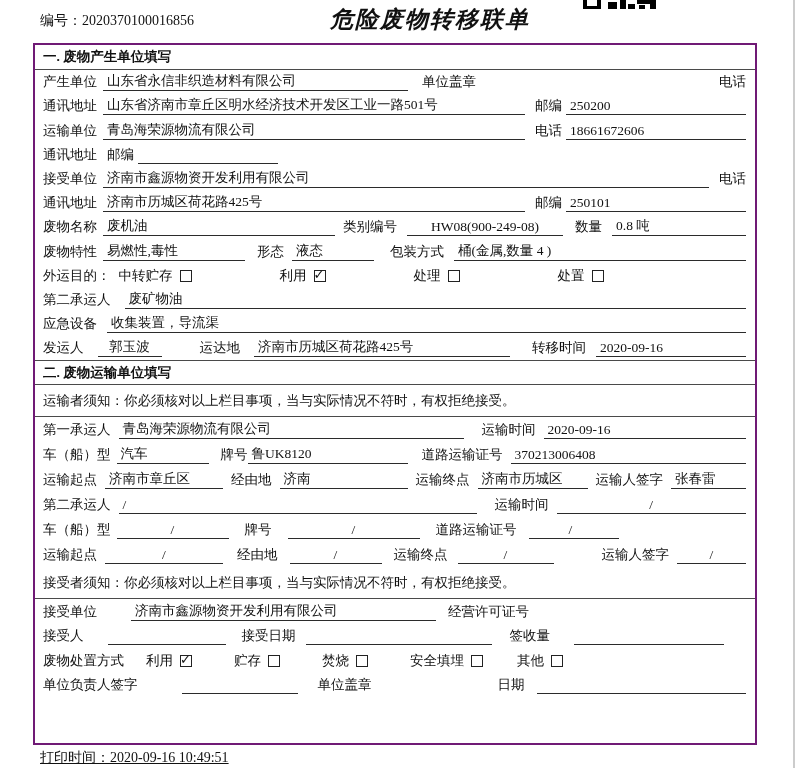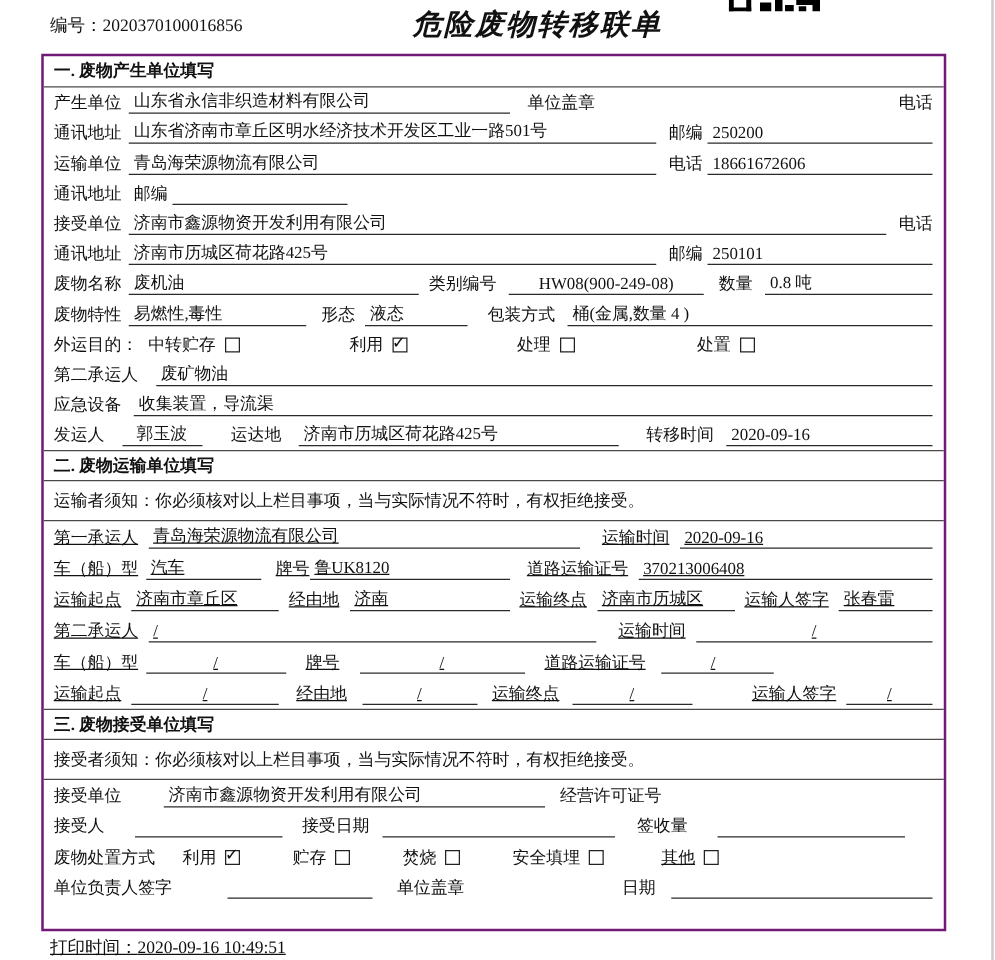--- a/index.html
+++ b/index.html
@@ -17,21 +17,21 @@
   .form-table{position:absolute;left:33px;top:43px;width:724px;height:702px;
               border:2px solid #701a75;box-sizing:border-box;display:flex;flex-direction:column;}
   .sec-head{height:25px;display:flex;align-items:center;padding-left:8px;
             font-weight:bold;font-size:13.5px;border-bottom:1.5px solid #4a4a4a;
             box-sizing:border-box;flex:none;}
   .sec-head.mid{border-top:1.5px solid #4a4a4a;}
   .notice{height:32px;display:flex;align-items:center;padding-left:8px;
           border-bottom:1.5px solid #4a4a4a;box-sizing:border-box;flex:none;}
   .row{display:flex;align-items:flex-end;padding:0 9px 3px 8px;box-sizing:border-box;flex:none;}
   .s1 .row{height:24.2px;}
-  .s2 .row{height:25px;text-decoration:underline;}
+  .s2 .row{height:25px;}
   .s3 .row{height:24.5px;}
   .lbl{white-space:nowrap;flex:none;}
   .val{border-bottom:1px solid #2b2b2b;padding:0 4px;min-height:17px;
        white-space:nowrap;box-sizing:border-box;flex:none;}
   .f1{flex:1;}
   .ctr{text-align:center;}
 
   
   .opt{white-space:nowrap;flex:none;display:inline-flex;align-items:center;}
   .cb{width:12px;height:12px;border:1.4px solid #222;display:inline-block;
@@ -156,21 +156,21 @@
 
 
       <div class="row">
         <span class="lbl">应急设备</span>
         <span class="val f1" style="margin-left:10px;">收集装置，导流渠</span>
       </div>
 
       <div class="row">
         <span class="lbl">发运人</span>
         <span class="val ctr" style="width:64px;margin-left:14px;">郭玉波</span>
-        <span class="lbl" style="margin-left:23px;">运达地</span>
+        <span class="lbl" style="margin-left:38px;">运达地</span>
         <span class="val" style="width:256px;margin-left:14px;">济南市历城区荷花路425号</span>
         <span class="lbl" style="margin-left:22px;">转移时间</span>
         <span class="val f1" style="margin-left:10px;">2020-09-16</span>
       </div>
     </div>
 
     <div class="sec-head mid">二. 废物运输单位填写</div>
     <div class="notice">运输者须知：你必须核对以上栏目事项，当与实际情况不符时，有权拒绝接受。</div>
     <div class="s2">
 
@@ -223,21 +223,20 @@
         <span class="val ctr" style="width:118px;margin-left:8px;">/</span>
         <span class="lbl" style="margin-left:14px;">经由地</span>
         <span class="val ctr" style="width:92px;margin-left:12px;">/</span>
         <span class="lbl" style="margin-left:12px;">运输终点</span>
         <span class="val ctr" style="width:96px;margin-left:10px;">/</span>
         <span class="lbl" style="margin-left:48px;">运输人签字</span>
         <span class="val ctr f1" style="margin-left:8px;">/</span>
       </div>
     </div>
 
-    <div class="sec-head mid">三. 废物接受单位填写</div>
     <div class="notice">接受者须知：你必须核对以上栏目事项，当与实际情况不符时，有权拒绝接受。</div>
     <div class="s3">
 
       <div class="row">
         <span class="lbl">接受单位</span>
         <span class="val" style="width:305px;margin-left:34px;">济南市鑫源物资开发利用有限公司</span>
         <span class="lbl" style="margin-left:12px;">经营许可证号</span>
       </div>
 
       <div class="row">
@@ -261,21 +260,21 @@
           <span class="cb"></span>
         </span>
         <span class="opt" style="margin-left:42px;">
           <span>焚烧</span>
           <span class="cb"></span>
         </span>
         <span class="opt" style="margin-left:42px;">
           <span>安全填埋</span>
           <span class="cb"></span>
         </span>
-        <span class="opt" style="margin-left:46px;text-decoration:underline;">
+        <span class="opt" style="margin-left:34px;">
           <span>其他</span>
           <span class="cb"></span>
         </span>
       </div>
 
       <div class="row">
         <span class="lbl">单位负责人签字</span>
         <span class="val" style="width:116px;margin-left:44px;"></span>
         <span class="lbl" style="margin-left:20px;">单位盖章</span>
         <span class="lbl" style="margin-left:126px;">日期</span>

